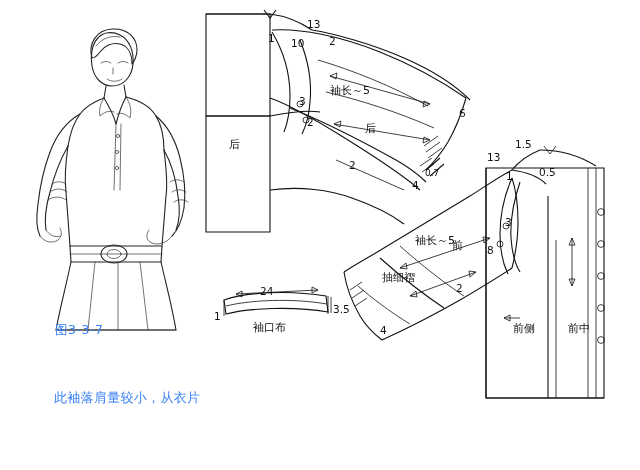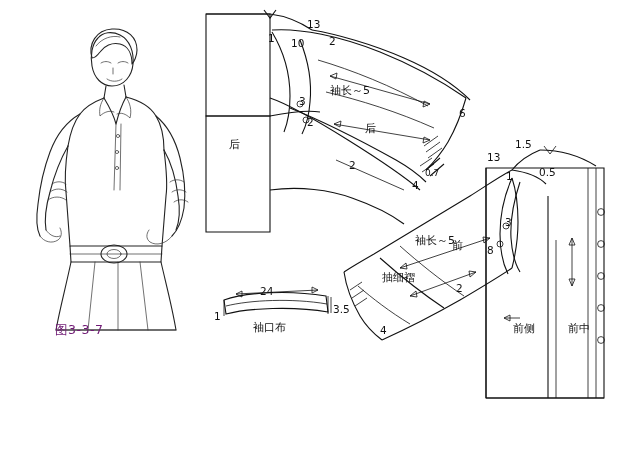--- a/index.html
+++ b/index.html
@@ -9,21 +9,21 @@
     font-family:"DejaVu Sans", sans-serif;
     color:#1a1a1a;
     overflow:hidden;
     position:relative;
   }
   #stage{position:absolute;left:0;top:0;width:552px;height:470px;}
   svg#art{position:absolute;left:0;top:0;width:640px;height:470px;}
   .cap{
     position:absolute;
     font-family:"DejaVu Sans", sans-serif;
-    color:#701a75;
+    color:#3b82f6;
     white-space:pre;
   }
   #figno{
     left:55px;top:322px;
     font-size:12.5px;
     letter-spacing:0.5px;
   }
   #bodytext{
     left:28px;top:348px;
     width:200px;
@@ -237,18 +237,19 @@
       <text class="lbl" x="333" y="313">3.5</text>
       <text class="lbl" x="214" y="320">1</text>
       <text class="lbl-cn" x="253" y="331">袖口布</text>
     </g>
 
   </svg>
 
   <div class="cap" id="figno">图3-3-7</div>
 
   <div class="cap" id="bodytext">
+    <div style="text-indent:2em;">此袖落肩量较小，从衣片</div>
     
     
     
   </div>
 
 </div>
 
 </body></html>

